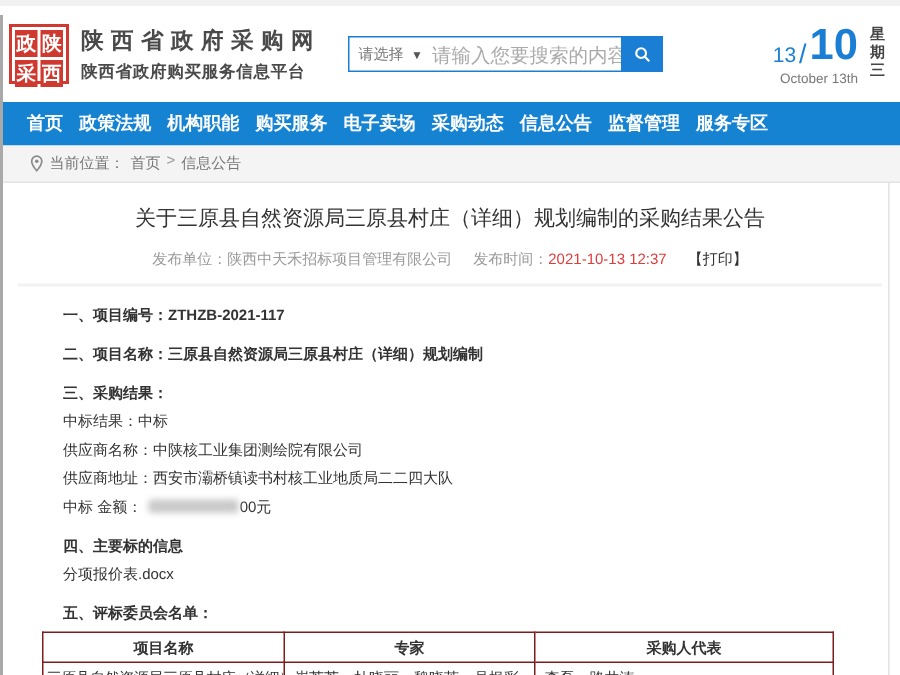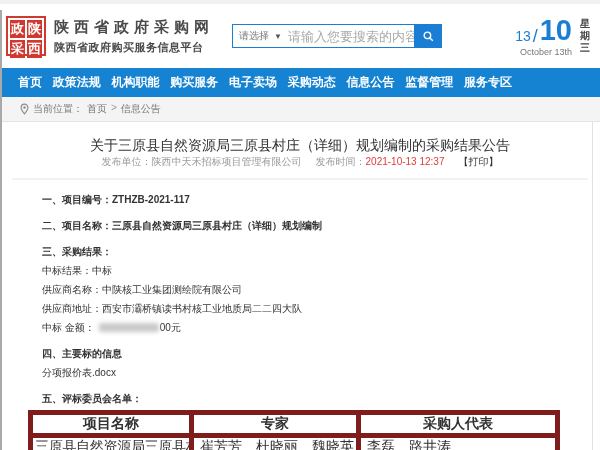--- a/index.html
+++ b/index.html
@@ -47,34 +47,34 @@
 
   
   .breadcrumb { height:25px; background:#f4f4f4; border-bottom:1px solid #e4e4e4;
     display:flex; align-items:center; gap:4px; padding:0 20px; font-size:10px; color:#777; }
   .bc-link { color:#777; text-decoration:none; cursor:pointer; }
   .bc-sep { color:#999; }
 
   
   .article { padding:0 28px; }
   .article-title { margin-top:15px; text-align:center; font-size:14px; font-weight:normal; color:#333; }
-  .article-meta { text-align:center; font-size:10px; color:#9a9a9a; }
+  .article-meta { margin-top:11px; text-align:center; font-size:10px; color:#9a9a9a; }
   .article-meta .gap { display:inline-block; width:14px; }
   .meta-time { color:#e03b3b; }
   .meta-print { color:#333; cursor:pointer; }
   .meta-divider { border-bottom:2px solid #f2f2f2; margin:9px -16px 0 -16px; }
 
   .line { font-size:10px; color:#333; line-height:12px; margin-top:7px; padding-left:14px; white-space:nowrap; }
   .line.heading { font-weight:bold; margin-top:14px; }
   .line .blur { display:inline-block; width:60px; height:9px; margin:0 1px -1px 4px;
     background:#c9c9c9; border-radius:2px; filter:blur(2px); }
   .line .lab.link { cursor:pointer; }
 
   table.committee { border-collapse:collapse; margin-top:5px; width:527px; table-layout:fixed; }
-  table.committee th, table.committee td { border:5px solid #7f1d1d; font-size:14px; color:#333;
+  table.committee th, table.committee td { border:1px solid #7f1d1d; font-size:10px; color:#333;
     height:20px; overflow:hidden; white-space:nowrap; }
   table.committee th { font-weight:bold; text-align:center; }
   table.committee td { text-align:left; padding-left:6px; }
   table.committee td.c1 { padding-left:2px; letter-spacing:-0.3px; }
   .colw1 { width:161px; } .colw2 { width:167px; } .colw3 { width:199px; }
 </style>
 </head>
 <body>
 
 <div class="page">

